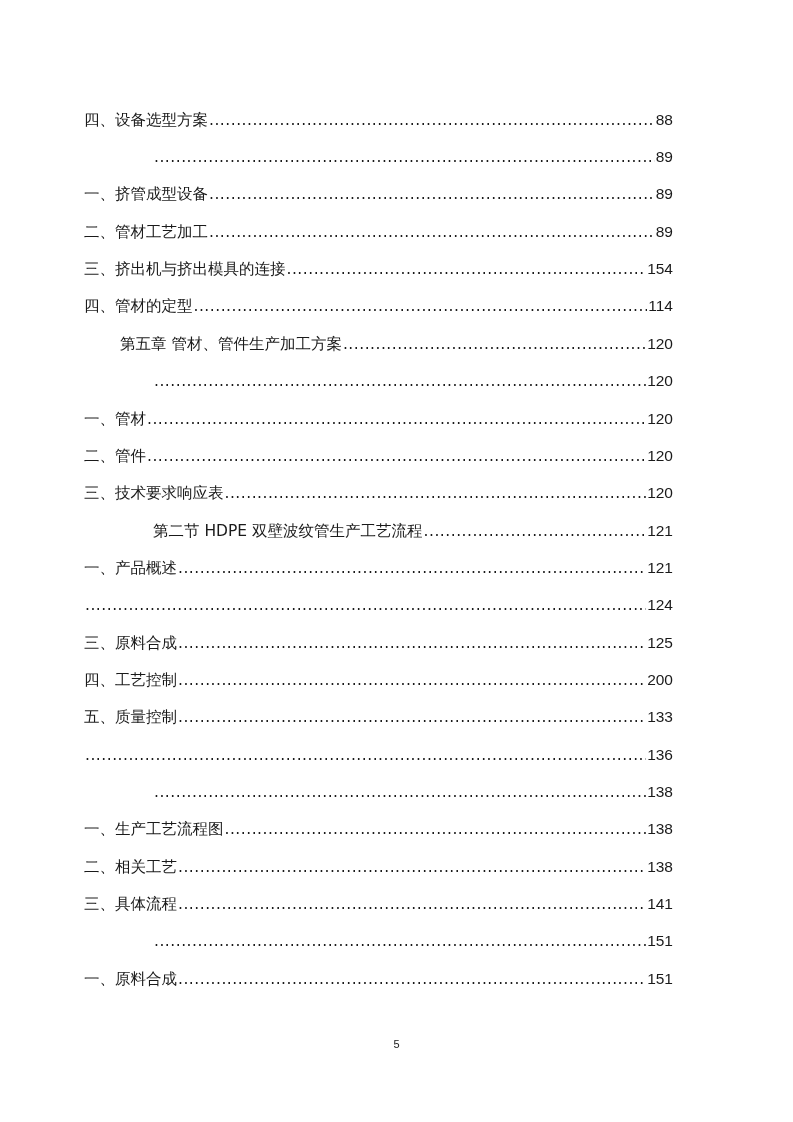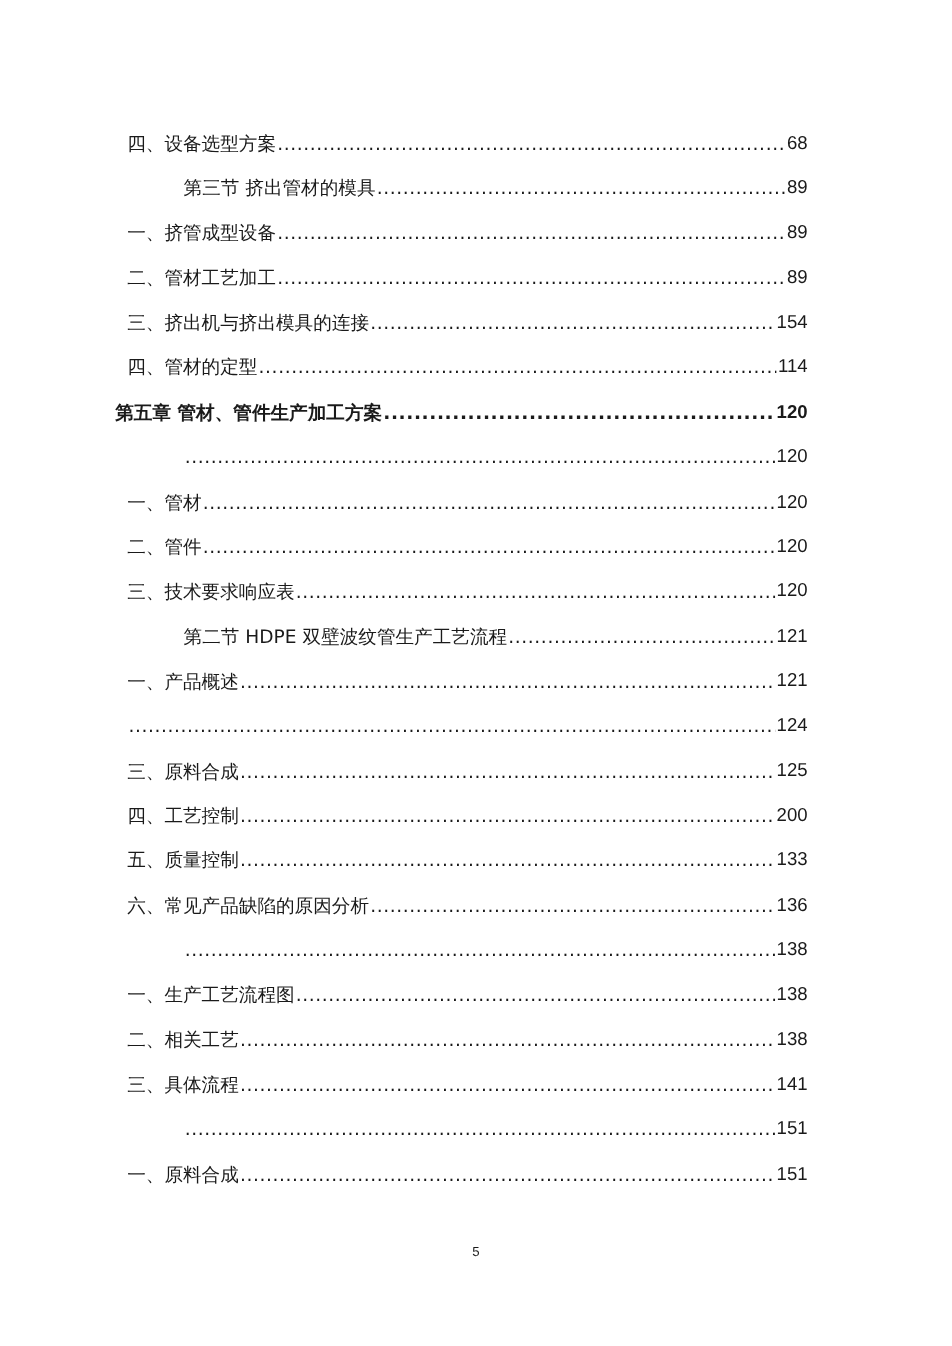--- a/index.html
+++ b/index.html
@@ -2,42 +2,41 @@
 <html><head>
 <meta charset="utf-8">
 <style>
   html, body { margin: 0; padding: 0; background: #ffffff; }
   body { width: 793px; height: 1122px; position: relative; overflow: hidden;
          font-family: "DejaVu Sans", "Liberation Sans", sans-serif; color: #1a1a1a; }
   .toc { position: absolute; left: 0; top: 0; width: 793px; }
   .toc-entry { position: absolute; left: 0; right: 120px; height: 24px;
                display: flex; align-items: flex-end; font-size: 15.5px; line-height: 24px;
                white-space: nowrap; }
-  .toc-entry.lvl0 { padding-left: 96px; font-weight: bold; }
+  .toc-entry.lvl0 { padding-left: 120px; font-weight: normal; }
   .toc-entry.lvl1 { padding-left: 153px; }
-  .toc-entry.lvl2 { padding-left: 106px; }
+  .toc-entry.lvl2 { padding-left: 84px; }
   .toc-title { flex: 0 0 auto; }
   .toc-leader { flex: 1 1 auto; overflow: hidden; margin: 0 1px; height: 24px;
                 line-height: 24px; letter-spacing: 0.5px; color: #1a1a1a; }
   .toc-leader::before { content: "....................................................................................................................................................................................................................................................................."; }
   .toc-page { flex: 0 0 auto; font-family: "Liberation Sans", sans-serif; }
   .page-number { position: absolute; left: 0; width: 793px; top: 1038px;
                  text-align: center; font-size: 11px; font-family: "Liberation Sans", sans-serif; }
 </style>
 </head>
 <body>
 
 <div class="toc">
   <div class="toc-entry lvl2" style="top:108px">
     <span class="toc-title">四、设备选型方案</span>
     <span class="toc-leader"></span>
-    <span class="toc-page">68</span>
+    <span class="toc-page">88</span>
   </div>
   <div class="toc-entry lvl1" style="top:145px">
-    <span class="toc-title">第三节  挤出管材的模具</span>
     <span class="toc-leader"></span>
     <span class="toc-page">89</span>
   </div>
   <div class="toc-entry lvl2" style="top:182px">
     <span class="toc-title">一、挤管成型设备</span>
     <span class="toc-leader"></span>
     <span class="toc-page">89</span>
   </div>
   <div class="toc-entry lvl2" style="top:220px">
     <span class="toc-title">二、管材工艺加工</span>
@@ -101,21 +100,20 @@
     <span class="toc-title">四、工艺控制</span>
     <span class="toc-leader"></span>
     <span class="toc-page">200</span>
   </div>
   <div class="toc-entry lvl2" style="top:705px">
     <span class="toc-title">五、质量控制</span>
     <span class="toc-leader"></span>
     <span class="toc-page">133</span>
   </div>
   <div class="toc-entry lvl2" style="top:743px">
-    <span class="toc-title">六、常见产品缺陷的原因分析</span>
     <span class="toc-leader"></span>
     <span class="toc-page">136</span>
   </div>
   <div class="toc-entry lvl1" style="top:780px">
     <span class="toc-leader"></span>
     <span class="toc-page">138</span>
   </div>
   <div class="toc-entry lvl2" style="top:817px">
     <span class="toc-title">一、生产工艺流程图</span>
     <span class="toc-leader"></span>

